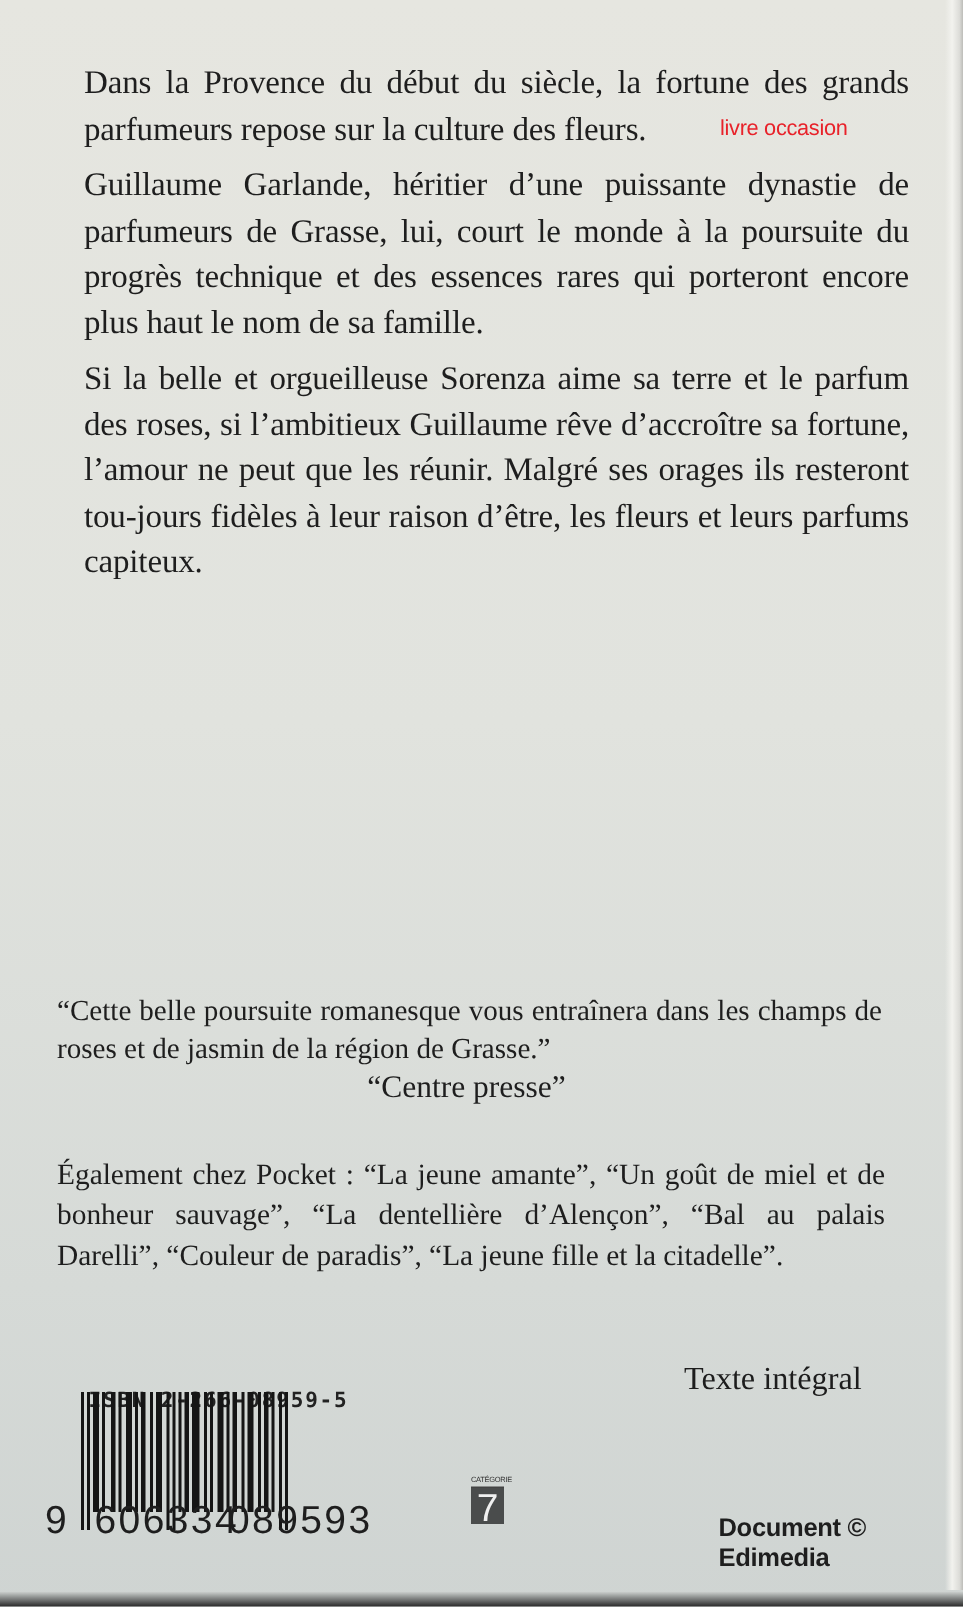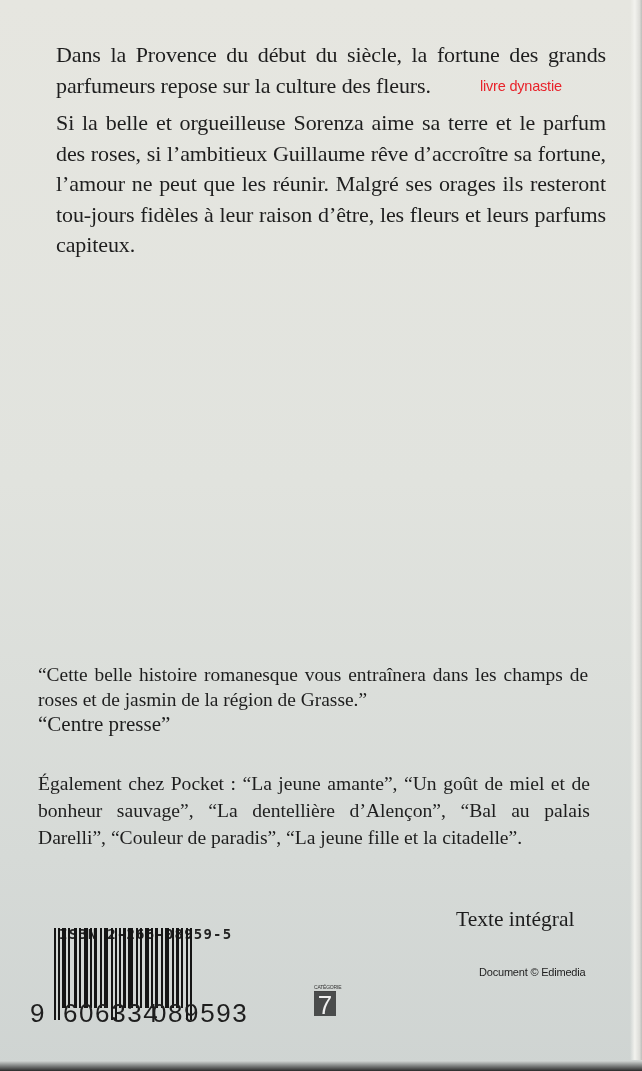--- a/index.html
+++ b/index.html
@@ -26,21 +26,21 @@
   .watermark {
     position:absolute; left:480px; top:78px;
     font-family: "Liberation Sans", "DejaVu Sans", sans-serif;
     font-size:14.5px; color:#e8222a; letter-spacing:-0.2px;
   }
   .quote {
     position:absolute; left:38px; top:662px; width:550px;
     font-size:19.4px; line-height:25px;
   }
   .quote .q-text { text-align:justify; text-align-last:left; }
-  .quote .q-src { text-align:left; font-size:21px; padding-right:4px; }
+  .quote .q-src { text-align:center; font-size:21px; padding-right:4px; }
   .also {
     position:absolute; left:38px; top:770px; width:552px;
     font-size:19.6px; line-height:27px;
     text-align:justify; text-align-last:left;
   }
   .isbn-label {
     position:absolute; left:59px; top:906px;
     font-family: "DejaVu Sans Mono", "Liberation Mono", monospace;
     font-size:14px; letter-spacing:1.2px; font-weight:bold; color:#222;margin-top:20px;
   }
@@ -62,40 +62,41 @@
     border-bottom:1px solid #444;
   }
   .category .cat-num {
     background:#4a4c4c; color:#f0f0f0; height:24px; line-height:26px;
     font-family:"Liberation Sans", sans-serif; font-size:26px; font-weight:normal;
   }
   .texte-integral {
     position:absolute; left:456px; top:907px; font-size:21.5px; color:#1d1d1d;text-align:center;
   }
   .credit {
-    position:absolute; left:479px; top:966px;
+    position:absolute; left:479px; top:1009px;
     font-family:"Liberation Sans", "DejaVu Sans", sans-serif;
-    font-size:11px; font-weight:normal; color:#1e1e1e; letter-spacing:-0.2px;
+    font-size:17px; font-weight:bold; color:#1e1e1e; letter-spacing:-0.2px;
   }
 </style>
 </head>
 <body>
 
 <div class="edge-right"></div>
 <div class="edge-bottom"></div>
 
 <div class="main-text">
   <p>Dans la Provence du début du siècle, la fortune des grands parfumeurs repose sur la culture des fleurs.</p>
+  <p>Guillaume Garlande, héritier d’une puissante dynastie de parfumeurs de Grasse, lui, court le monde à la poursuite du progrès technique et des essences rares qui porteront encore plus haut le nom de sa famille.</p>
   <p>Si la belle et orgueilleuse Sorenza aime sa terre et le parfum des roses, si l’ambitieux Guillaume rêve d’accroître sa fortune, l’amour ne peut que les réunir. Malgré ses orages ils resteront tou-jours fidèles à leur raison d’être, les fleurs et leurs parfums capiteux.</p>
 </div>
 
-<div class="watermark">livre dynastie</div>
+<div class="watermark">livre occasion</div>
 
 <div class="quote">
-  <div class="q-text">“Cette belle histoire romanesque vous entraînera dans les champs de roses et de jasmin de la région de Grasse.”</div>
+  <div class="q-text">“Cette belle poursuite romanesque vous entraînera dans les champs de roses et de jasmin de la région de Grasse.”</div>
   <div class="q-src">“Centre presse”</div>
 </div>
 
 <div class="also">Également chez Pocket :  “La jeune amante”, “Un goût de miel et de bonheur sauvage”, “La dentellière d’Alençon”, “Bal au palais Darelli”, “Couleur de paradis”, “La jeune fille et la citadelle”.</div>
 
 <div class="isbn-label">ISBN 2-266-08959-5</div>
 
 <div class="barcode" id="barcode">
     <span class="g" style="width: 2px; margin-right: 2px;"></span>
     <span class="g" style="width: 2px; margin-right: 2px;"></span>

